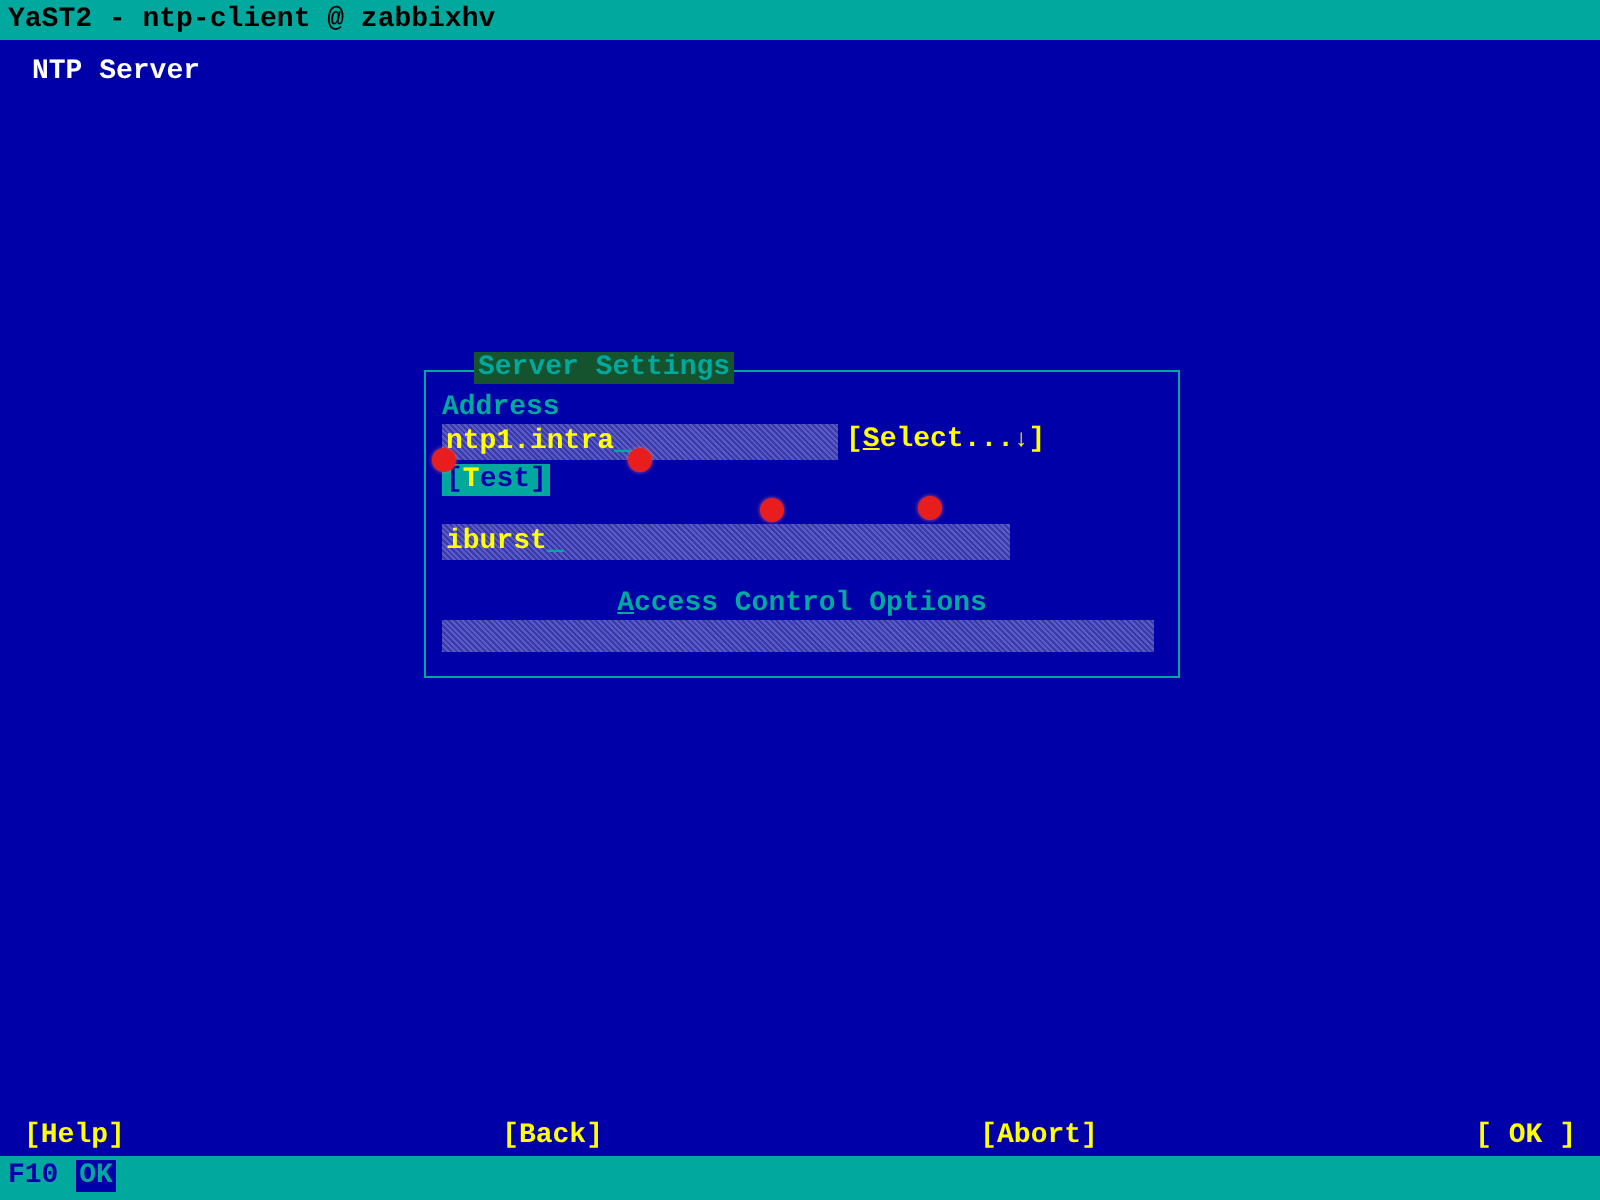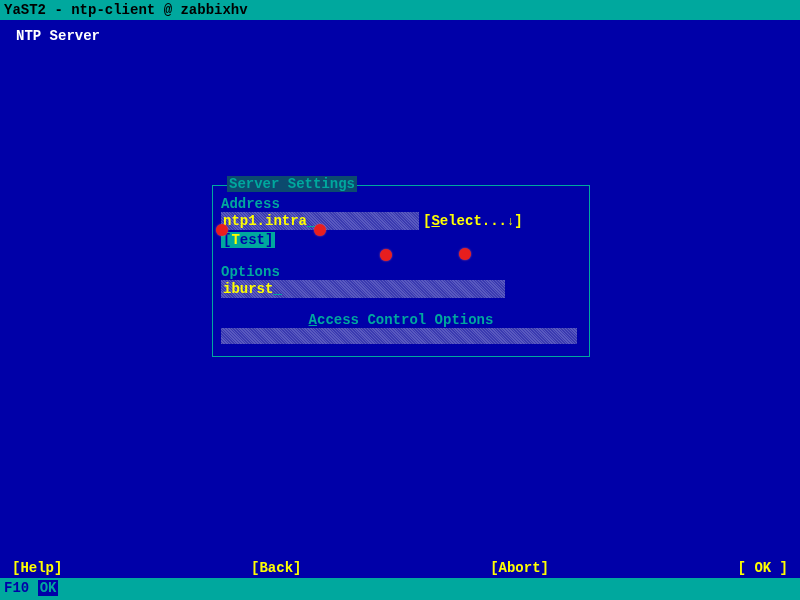--- a/index.html
+++ b/index.html
@@ -34,34 +34,34 @@
       left: 212px;
       top: 165px;
       width: 378px;
       border: 1px solid #00a89e;
       padding: 0 8px 12px 8px;
     }
     .panel-legend {
       color: #00a89e;
       position: absolute;
       top: -10px;
-      left: 14px;
-      background: #0c4a6e;
+      left: 24px;
+      background: #14532d;
       padding: 0 2px;
     }
     .panel-content {
       padding-top: 8px;
     }
     .label {
       color: #00a89e;
       margin-top: 2px;
     }
     .field-row {
       display: flex;
-      align-items: center;
+      align-items: flex-start;
       gap: 4px;
     }
     .input-field {
       background: repeating-linear-gradient(
         45deg,
         #5a5ac0 0px, #5a5ac0 1px,
         #3a3ab0 1px, #3a3ab0 2px
       );
       color: #ffff00;
       padding: 1px 2px;
@@ -149,21 +149,20 @@
     <div class="panel-content">
       <div class="label">Address</div>
       <div class="field-row">
         <span class="input-field input-address"><span>ntp1.intra</span><span class="cursor-underscore">_</span></span>
         <span class="select-btn">[<span class="hotkey">S</span>elect...<span class="down-arrow">↓</span>]</span>
       </div>
       <div class="test-row">
         <span class="test-btn"><span>[</span><span class="hotkey">T</span><span>est]</span></span>
       </div>
       <div style="height:14px"></div>
-      <div class="label">Options</div>
       <span class="input-field full-input"><span>iburst</span><span class="cursor-underscore">_</span></span>
 
       <div class="aco-label"><span class="hotkey">A</span><span>ccess Control Options</span></div>
       <div class="input-field input-aco"><span></span></div>
     </div>
   </div>
 
   <div class="red-dot dot1"></div>
   <div class="red-dot dot2"></div>
   <div class="red-dot dot3"></div>

